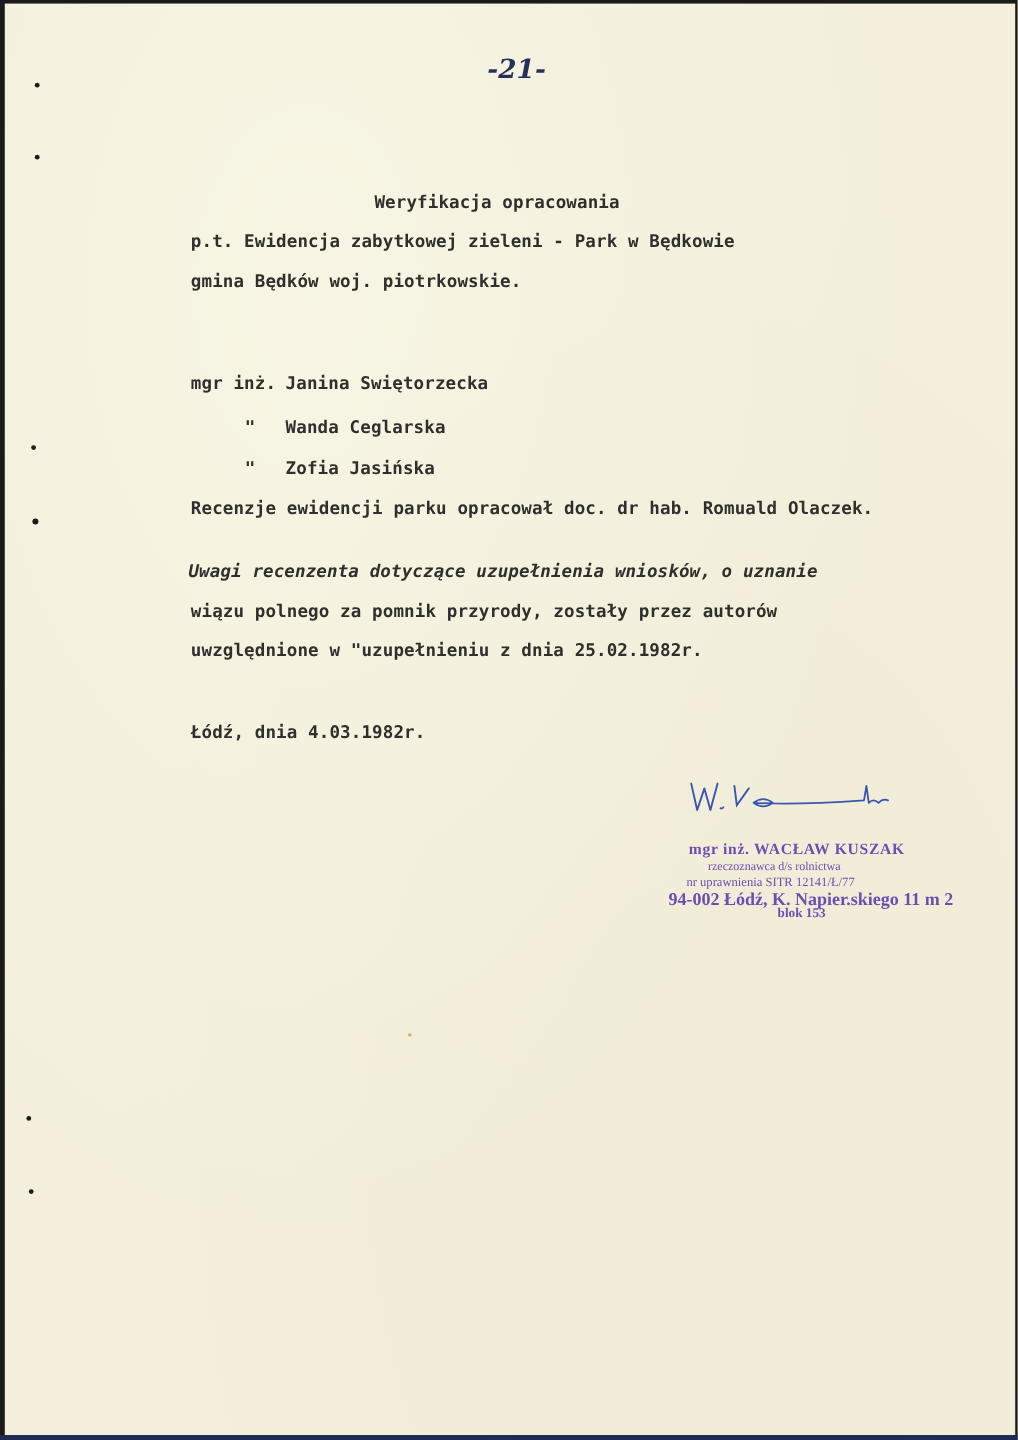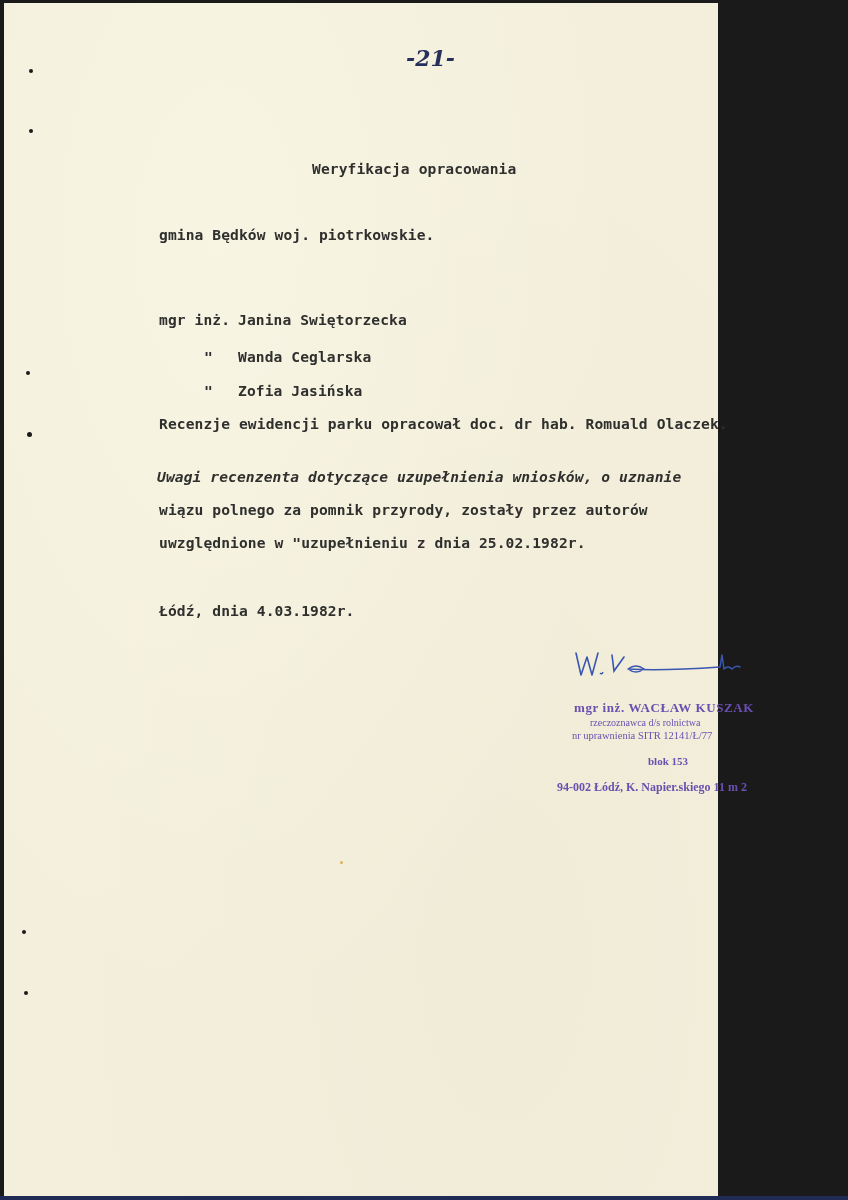--- a/index.html
+++ b/index.html
@@ -4,21 +4,21 @@
   <style>
     html, body { margin: 0; padding: 0; }
     body {
       width: 848px; height: 1200px; overflow: hidden;
       background: #1a1a1a;
       position: relative;
     }
     .page {
       position: absolute;
       left: 4px; top: 3px;
-      width: 714px; height: 1193px;
+      width: 842px; height: 1193px;
       background: #f3efdc;
       background-image:
         radial-gradient(ellipse at 30% 20%, rgba(255,255,240,0.35), rgba(0,0,0,0) 60%),
         radial-gradient(ellipse at 70% 80%, rgba(230,225,200,0.25), rgba(0,0,0,0) 60%);
     }
     .bottom-edge {
       position: absolute; left: 0; bottom: 0; width: 848px; height: 4px;
       background: #1f2a55;
     }
     .tw {
@@ -56,21 +56,21 @@
       position: absolute;
       font-family: "Liberation Serif", "DejaVu Serif", serif;
       color: #6b4fb0;
       white-space: pre;
       text-align: center;
       line-height: 1;
     }
     .stamp-name { left: 570px; top: 698px; font-size: 13px; font-weight: bold; letter-spacing: 0.6px; }
     .stamp-l2 { left: 586px; top: 715px; font-size: 10px; text-align: right; }
     .stamp-l3 { left: 568px; top: 728px; font-size: 10.5px; }
-    .stamp-l4 { left: 553px; top: 740px; font-size: 12px; font-weight: bold; margin-top: 38px; }
+    .stamp-l4 { left: 553px; top: 740px; font-size: 15px; font-weight: bold; }
     .stamp-l5 { left: 628px; top: 753px; font-size: 11px; font-weight: bold; margin-left: 16px; }
     .speck {
       position: absolute; left: 336px; top: 858px;
       width: 3px; height: 3px; border-radius: 50%;
       background: #d8b35a;
     }
   </style>
 </head>
 <body>
 
@@ -79,20 +79,21 @@
   <div class="dot" style="left:25px;top:66px;"></div>
   <div class="dot" style="left:25px;top:126px;"></div>
   <div class="dot" style="left:22px;top:368px;"></div>
   <div class="dot" style="left:23px;top:429px;width:5px;height:5px;"></div>
   <div class="dot" style="left:18px;top:927px;"></div>
   <div class="dot" style="left:20px;top:988px;"></div>
 
   <div class="pagenum">-21-</div>
 
   <div class="tw bold" style="left:308px;top:159px;">Weryfikacja opracowania</div>
+  <div class="tw bold" style="left:155px;top:192px;">p.t. Ewidencja zabytkowej zieleni - Park w Będkowie</div>
   <div class="tw bold" style="left:155px;top:225px;">gmina Będków woj. piotrkowskie.</div>
 
 
   <div class="tw bold" style="left:155px;top:310px;">mgr inż.</div>
   <div class="tw bold" style="left:234px;top:310px;">Janina Swiętorzecka</div>
 
   <div class="tw bold" style="left:200px;top:347px;">"</div>
   <div class="tw bold" style="left:234px;top:347px;">Wanda Ceglarska</div>
 
   <div class="tw bold" style="left:200px;top:381px;">"</div>

